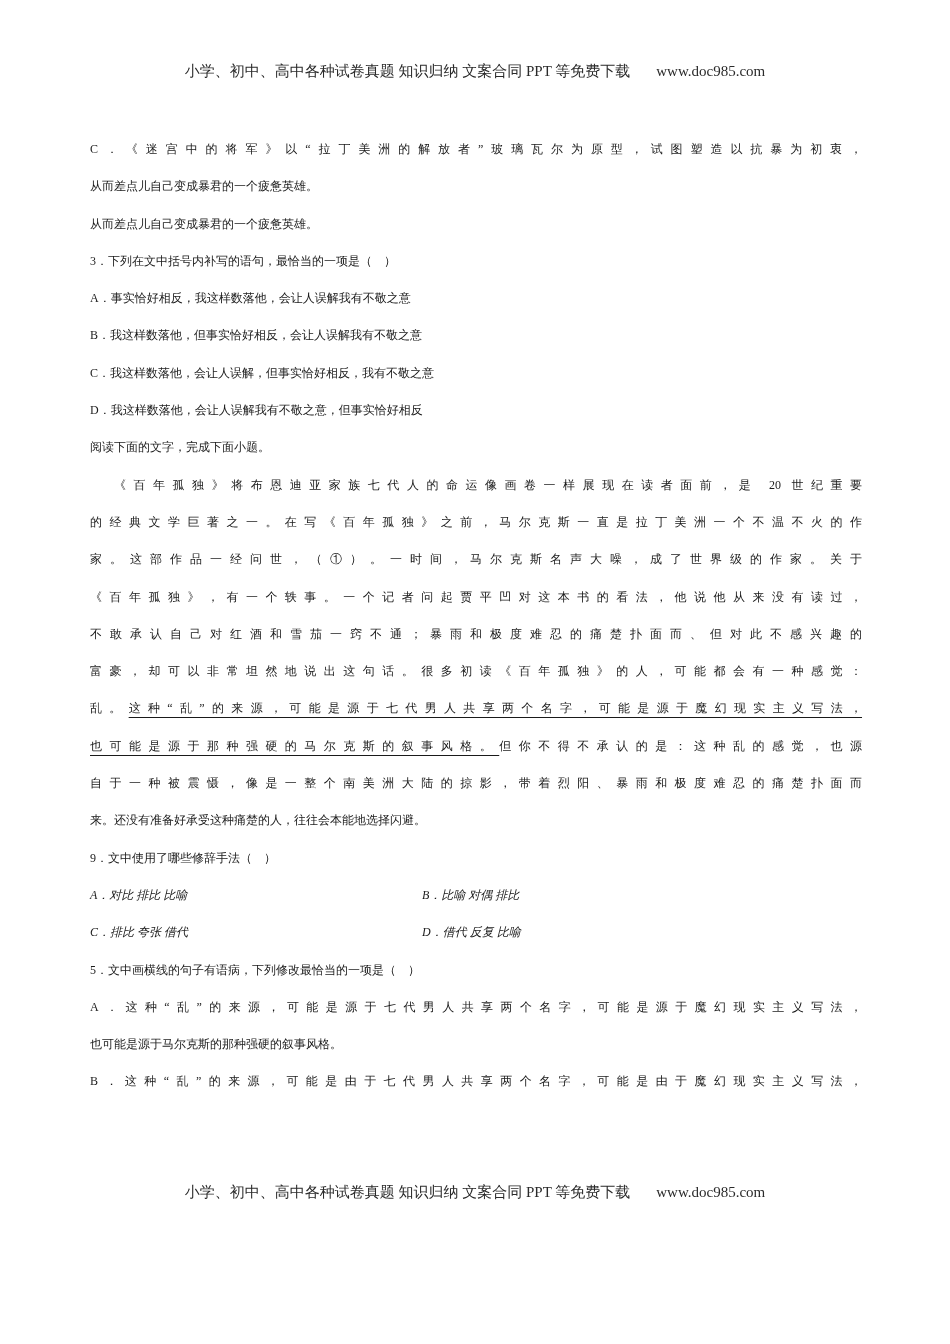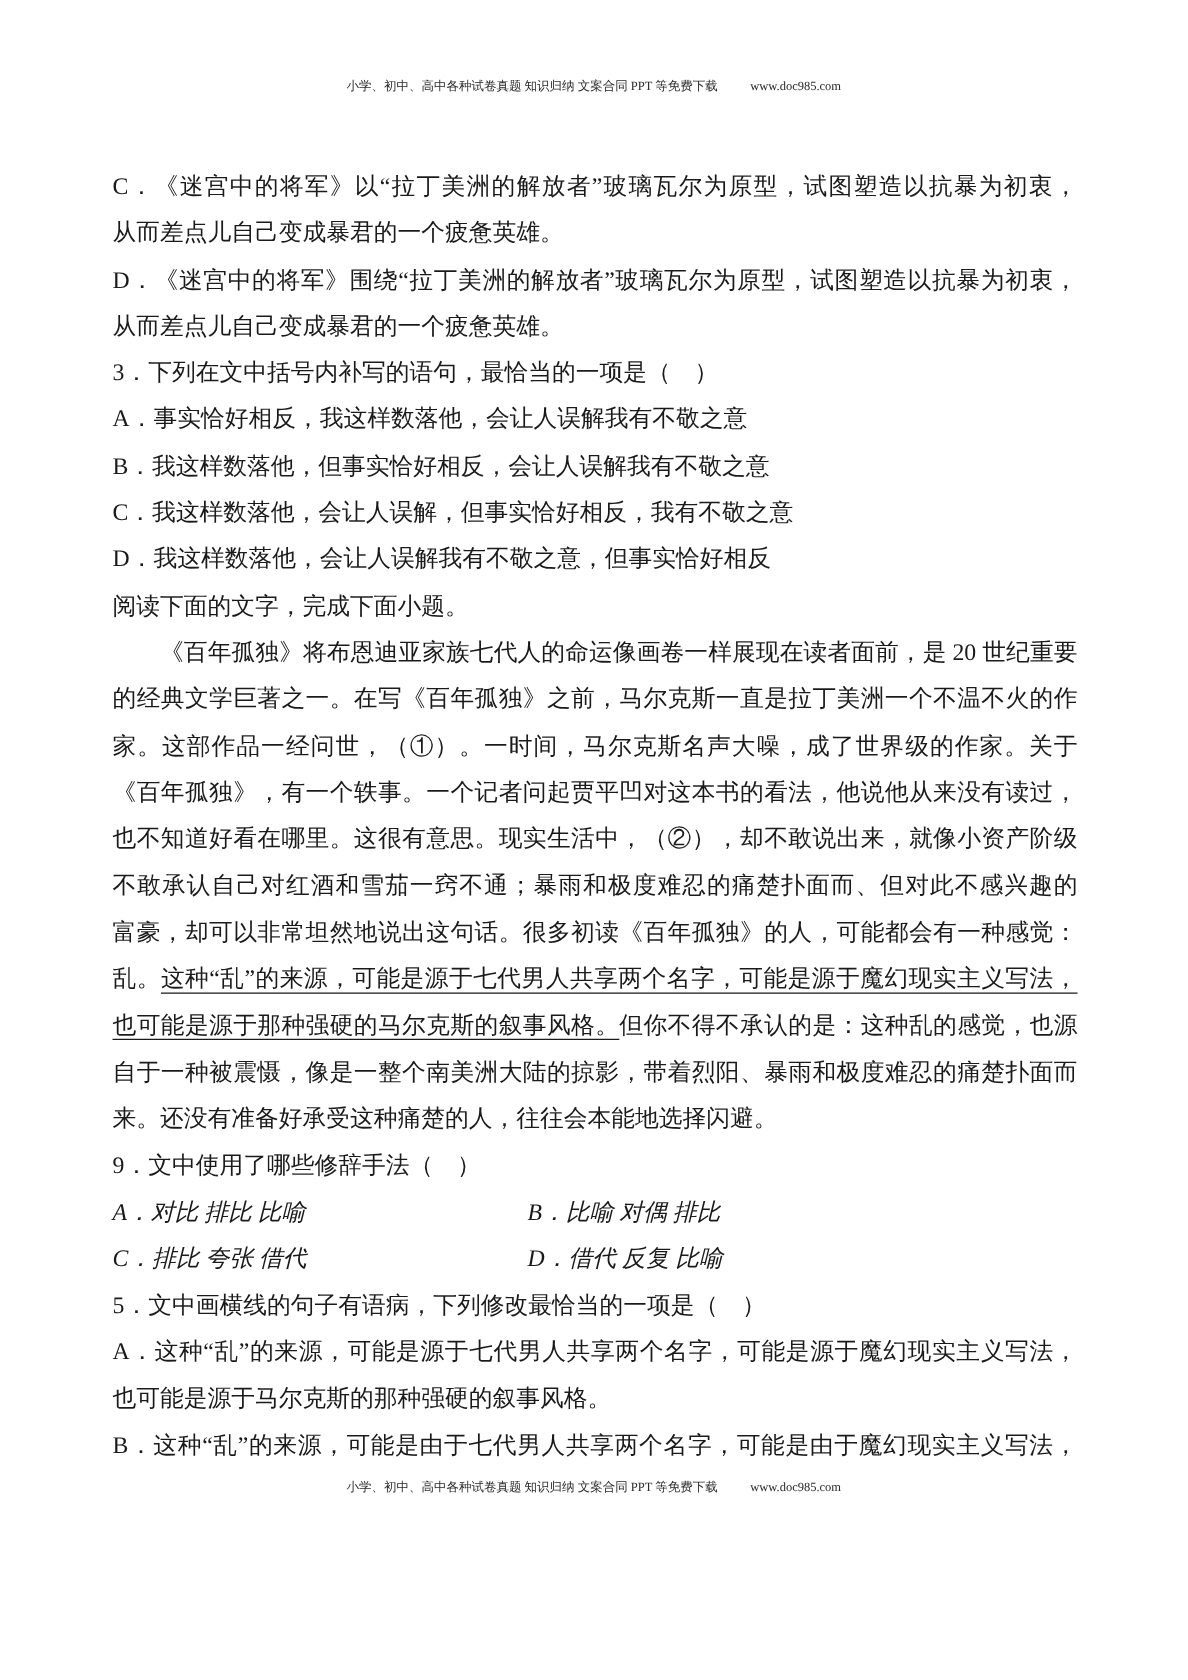--- a/index.html
+++ b/index.html
@@ -14,33 +14,33 @@
     background: #ffffff;
     overflow: hidden;
     font-family: "Liberation Serif", "DejaVu Serif", serif;
     color: #1a1a1a;
   }
   .page-header, .page-footer {
     position: absolute;
     left: 0;
     right: 0;
     text-align: center;
-    font-size: 10px;
+    font-size: 15px;
     color: #2a2a2a;
     white-space: nowrap;
   }
   .page-header { top: 62px; }
   .page-footer { top: 1183px; }
   .site-url { margin-left: 26px; }
   .doc-body {
     position: absolute;
     top: 131px;
     left: 90px;
     width: 772px;
-    font-size: 19px;
+    font-size: 12px;
     line-height: 37.3px;
     color: #1a1a1a;
   }
   .line {
     height: 37.3px;
     white-space: nowrap;
     overflow: visible;
   }
   .line.j {
     white-space: normal;
@@ -62,33 +62,31 @@
 
 <div class="page">
 
   <div class="page-header">
     <span>小学、初中、高中各种试卷真题 知识归纳 文案合同  PPT 等免费下载</span><span class="site-url">www.doc985.com</span>
   </div>
 
   <div class="doc-body">
       <div class="line j">C．《迷宫中的将军》以“拉丁美洲的解放者”玻璃瓦尔为原型，试图塑造以抗暴为初衷，</div>
       <div class="line">从而差点儿自己变成暴君的一个疲惫英雄。</div>
-      <div class="line j">D．《迷宫中的将军》围绕“拉丁美洲的解放者”玻璃瓦尔为原型，试图塑造以抗暴为初衷，</div>
       <div class="line">从而差点儿自己变成暴君的一个疲惫英雄。</div>
       <div class="line">3．下列在文中括号内补写的语句，最恰当的一项是（　）</div>
       <div class="line">A．事实恰好相反，我这样数落他，会让人误解我有不敬之意</div>
       <div class="line">B．我这样数落他，但事实恰好相反，会让人误解我有不敬之意</div>
       <div class="line">C．我这样数落他，会让人误解，但事实恰好相反，我有不敬之意</div>
       <div class="line">D．我这样数落他，会让人误解我有不敬之意，但事实恰好相反</div>
       <div class="line">阅读下面的文字，完成下面小题。</div>
       <div class="line j indent">《百年孤独》将布恩迪亚家族七代人的命运像画卷一样展现在读者面前，是 20 世纪重要</div>
       <div class="line j">的经典文学巨著之一。在写《百年孤独》之前，马尔克斯一直是拉丁美洲一个不温不火的作</div>
       <div class="line j">家。这部作品一经问世，（①）。一时间，马尔克斯名声大噪，成了世界级的作家。关于</div>
       <div class="line j">《百年孤独》，有一个轶事。一个记者问起贾平凹对这本书的看法，他说他从来没有读过，</div>
-      <div class="line j">也不知道好看在哪里。这很有意思。现实生活中，（②），却不敢说出来，就像小资产阶级</div>
       <div class="line j">不敢承认自己对红酒和雪茄一窍不通；暴雨和极度难忍的痛楚扑面而、但对此不感兴趣的</div>
       <div class="line j">富豪，却可以非常坦然地说出这句话。很多初读《百年孤独》的人，可能都会有一种感觉：</div>
       <div class="line j"><span>乱。</span><span class="u">这种“乱”的来源，可能是源于七代男人共享两个名字，可能是源于魔幻现实主义写法，</span></div>
       <div class="line j"><span class="u">也可能是源于那种强硬的马尔克斯的叙事风格。</span><span>但你不得不承认的是：这种乱的感觉，也源</span></div>
       <div class="line j">自于一种被震慑，像是一整个南美洲大陆的掠影，带着烈阳、暴雨和极度难忍的痛楚扑面而</div>
       <div class="line">来。还没有准备好承受这种痛楚的人，往往会本能地选择闪避。</div>
       <div class="line">9．文中使用了哪些修辞手法（　）</div>
       <div class="line"><span class="col first">A．对比 排比 比喻</span><span class="col">B．比喻 对偶 排比</span></div>
       <div class="line"><span class="col first">C．排比 夸张 借代</span><span class="col">D．借代 反复 比喻</span></div>
       <div class="line">5．文中画横线的句子有语病，下列修改最恰当的一项是（　）</div>

